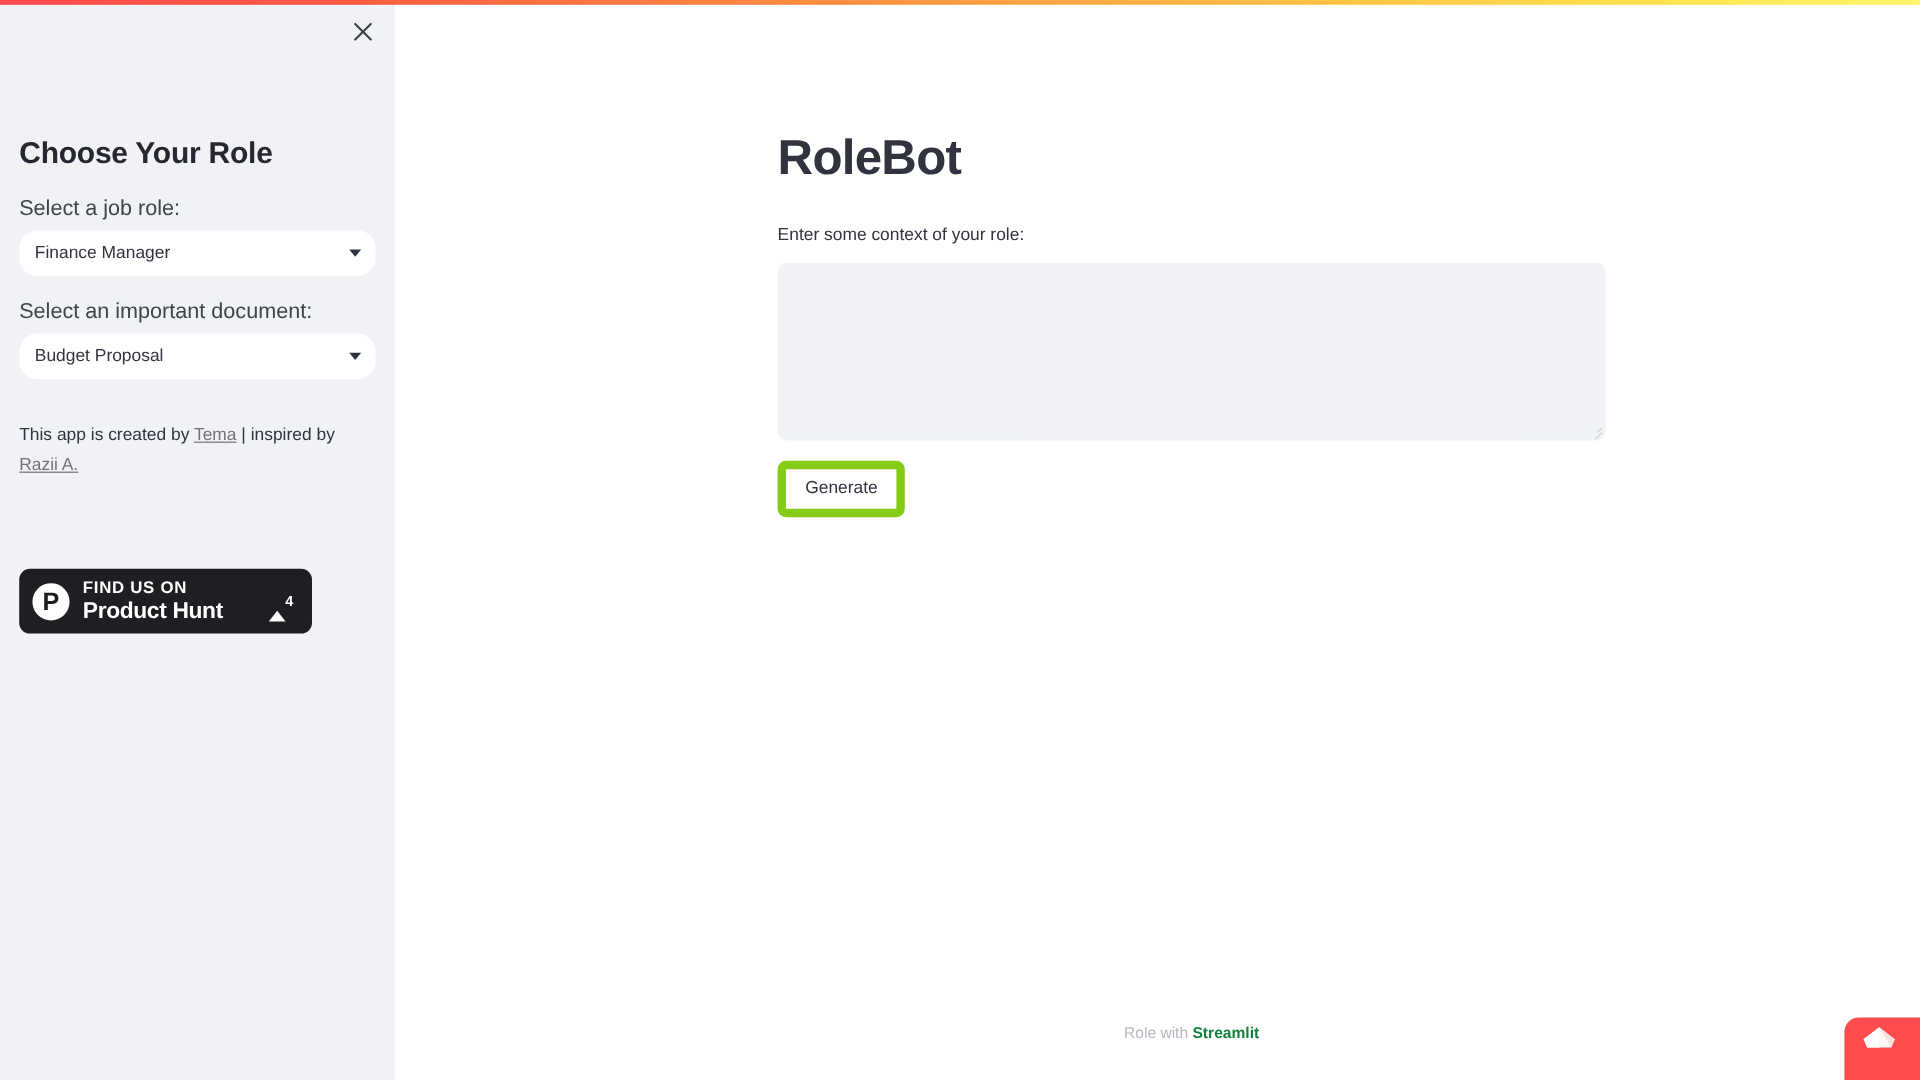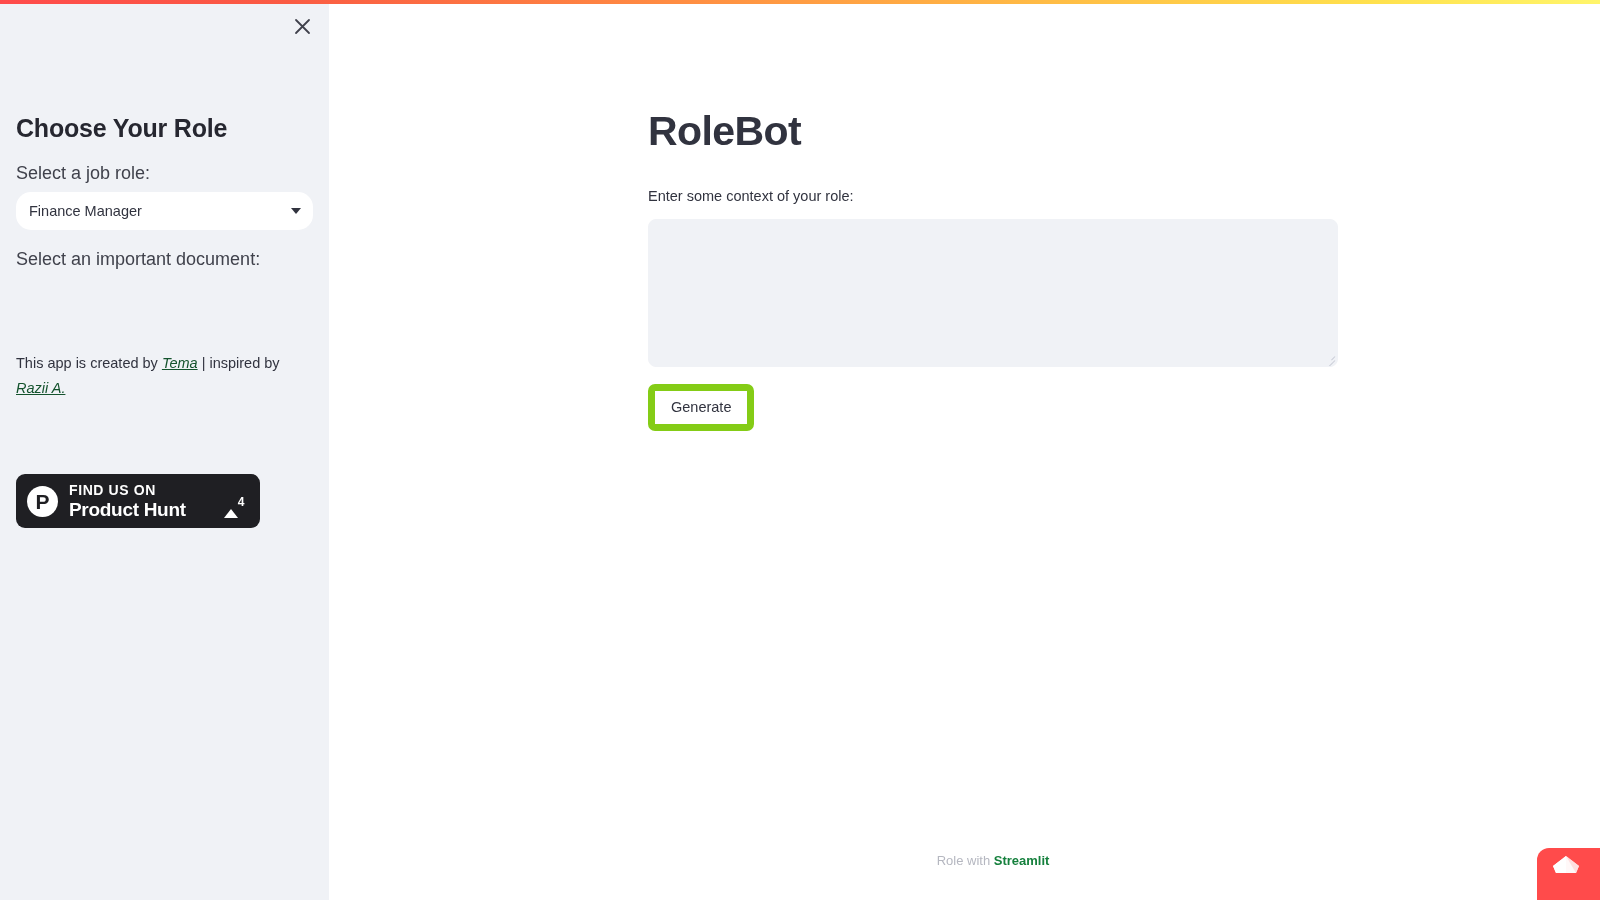--- a/index.html
+++ b/index.html
@@ -114,23 +114,22 @@
   .sb-credit {
     position: absolute;
     left: 16px;
     top: 336px;
     width: 290px;
     font-size: 14.5px;
     line-height: 25px;
     color: #31333f;
   }
   .sb-credit a {
-    color: #14532d;
+    color: #737373;
     text-decoration: underline;
-    font-style: italic;
   }
 
   
   .ph-badge {
     position: absolute;
     left: 16px;
     top: 474px;
     width: 244px;
     height: 54px;
     background: #1f1f23;
@@ -342,20 +341,24 @@
 
     <h1 class="sb-title">Choose Your Role</h1>
 
     <div class="sb-label role">Select a job role:</div>
     <div class="sb-select role">
       <span class="val">Finance Manager</span>
       <span class="caret"></span>
     </div>
 
     <div class="sb-label doc">Select an important document:</div>
+    <div class="sb-select doc">
+      <span class="val">Budget Proposal</span>
+      <span class="caret"></span>
+    </div>
 
     <p class="sb-credit"><span>This app is created by </span><a href="#">Tema</a><span> | inspired by </span><a href="#">Razii A.</a></p>
 
     <a class="ph-badge" href="#">
       <span class="ph-logo">P</span>
       <span class="ph-text">
         <span class="ph-top">FIND US ON</span>
         <span class="ph-main">Product Hunt</span>
       </span>
       <span class="ph-vote">

